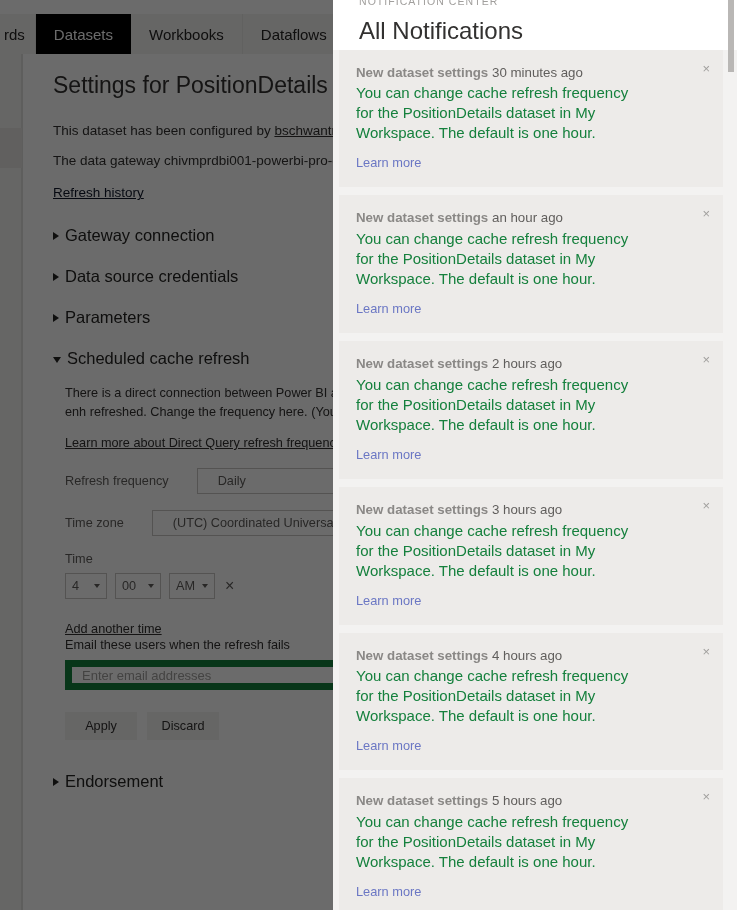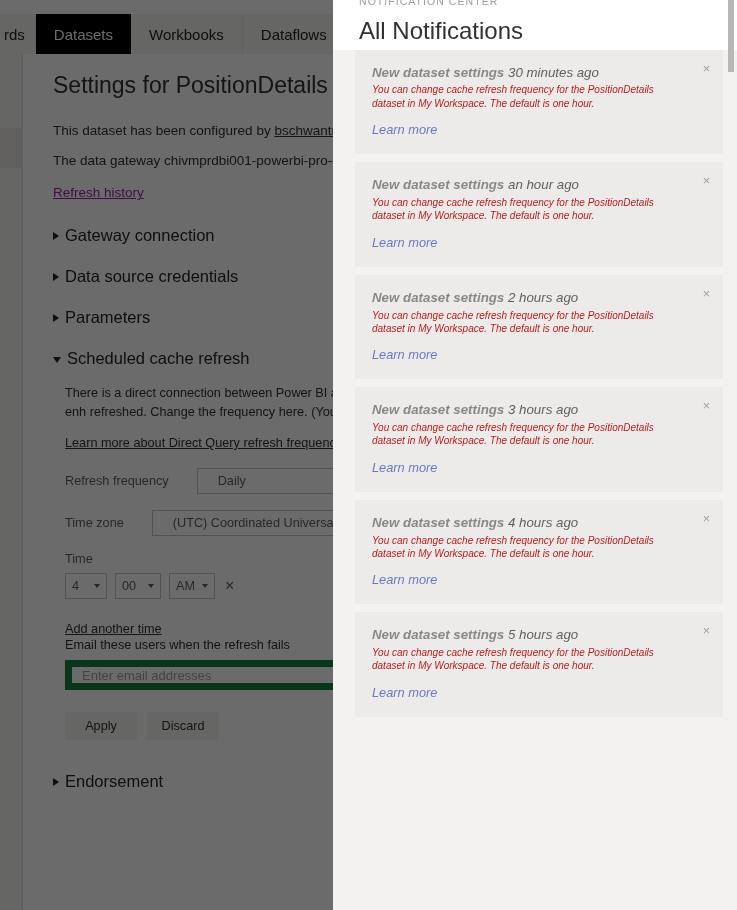--- a/index.html
+++ b/index.html
@@ -99,21 +99,21 @@
     line-height: 1.4;
   }
   .lede a, a.plain-link {
     color: #323130;
     text-decoration: underline;
   }
 
   .refresh-history-link {
     display: inline-block;
     font-size: 13.5px;
-    color: #a21caf;
+    color: #0f172a;
     margin-bottom: 20px;
     cursor: pointer;
   }
 
   
   .accordion-head {
     display: flex;
     align-items: center;
     font-size: 16.5px;
     color: #252423;
@@ -301,23 +301,22 @@
   .panel-title {
     font-size: 24px;
     font-weight: 400;
     color: #323130;
     margin-top: 8px;
     line-height: 1.25;
   }
 
   .panel-list {
     flex: 1 1 auto;
-    padding: 0 0 0 22px;
+    padding: 0 0 0 6px;
     overflow: hidden;
-    font-style: italic;
   }
 
   .notif-card {
     position: relative;
     background: #edebe9;
     margin: 0 14px 8px 0;
     padding: 14px 34px 16px 17px;
   }
   .notif-title-line {
     font-size: 13.3px;
@@ -326,22 +325,22 @@
   }
   .notif-title {
     font-weight: bold;
     color: #8a8886;
   }
   .notif-time {
     color: #605e5c;
     font-weight: normal;
   }
   .notif-body {
-    font-size: 10px;
-    color: #b91c1c;
+    font-size: 15px;
+    color: #15803d;
     line-height: 1.33;
     width: 285px;
   }
   .notif-learn {
     display: inline-block;
     margin-top: 12px;
     font-size: 12.8px;
     color: #6b77c4;
     text-decoration: none;
     cursor: pointer;

